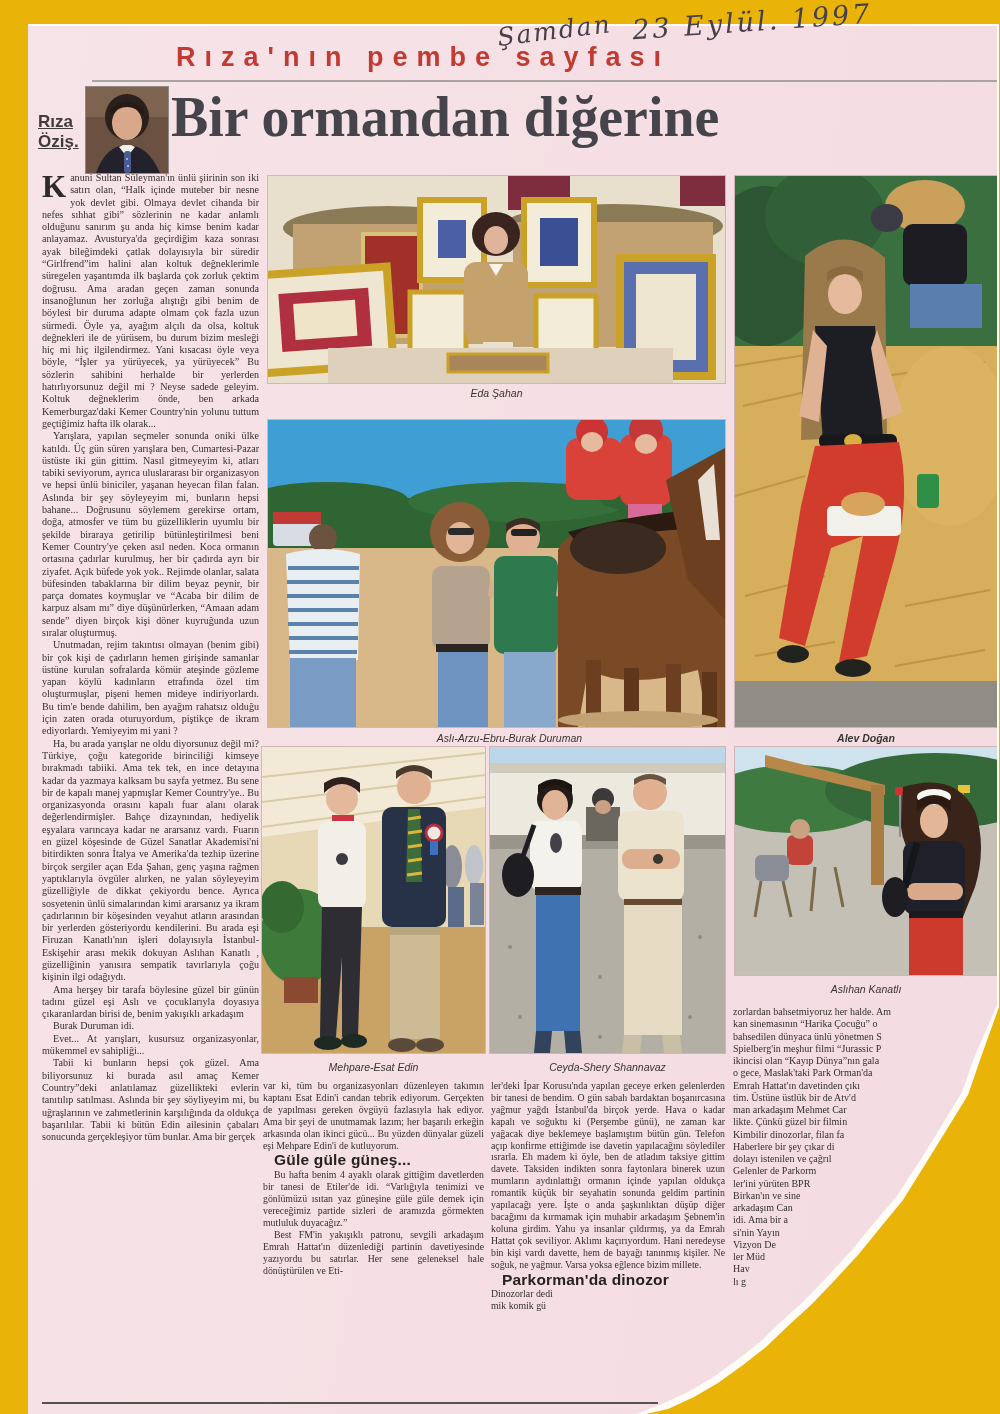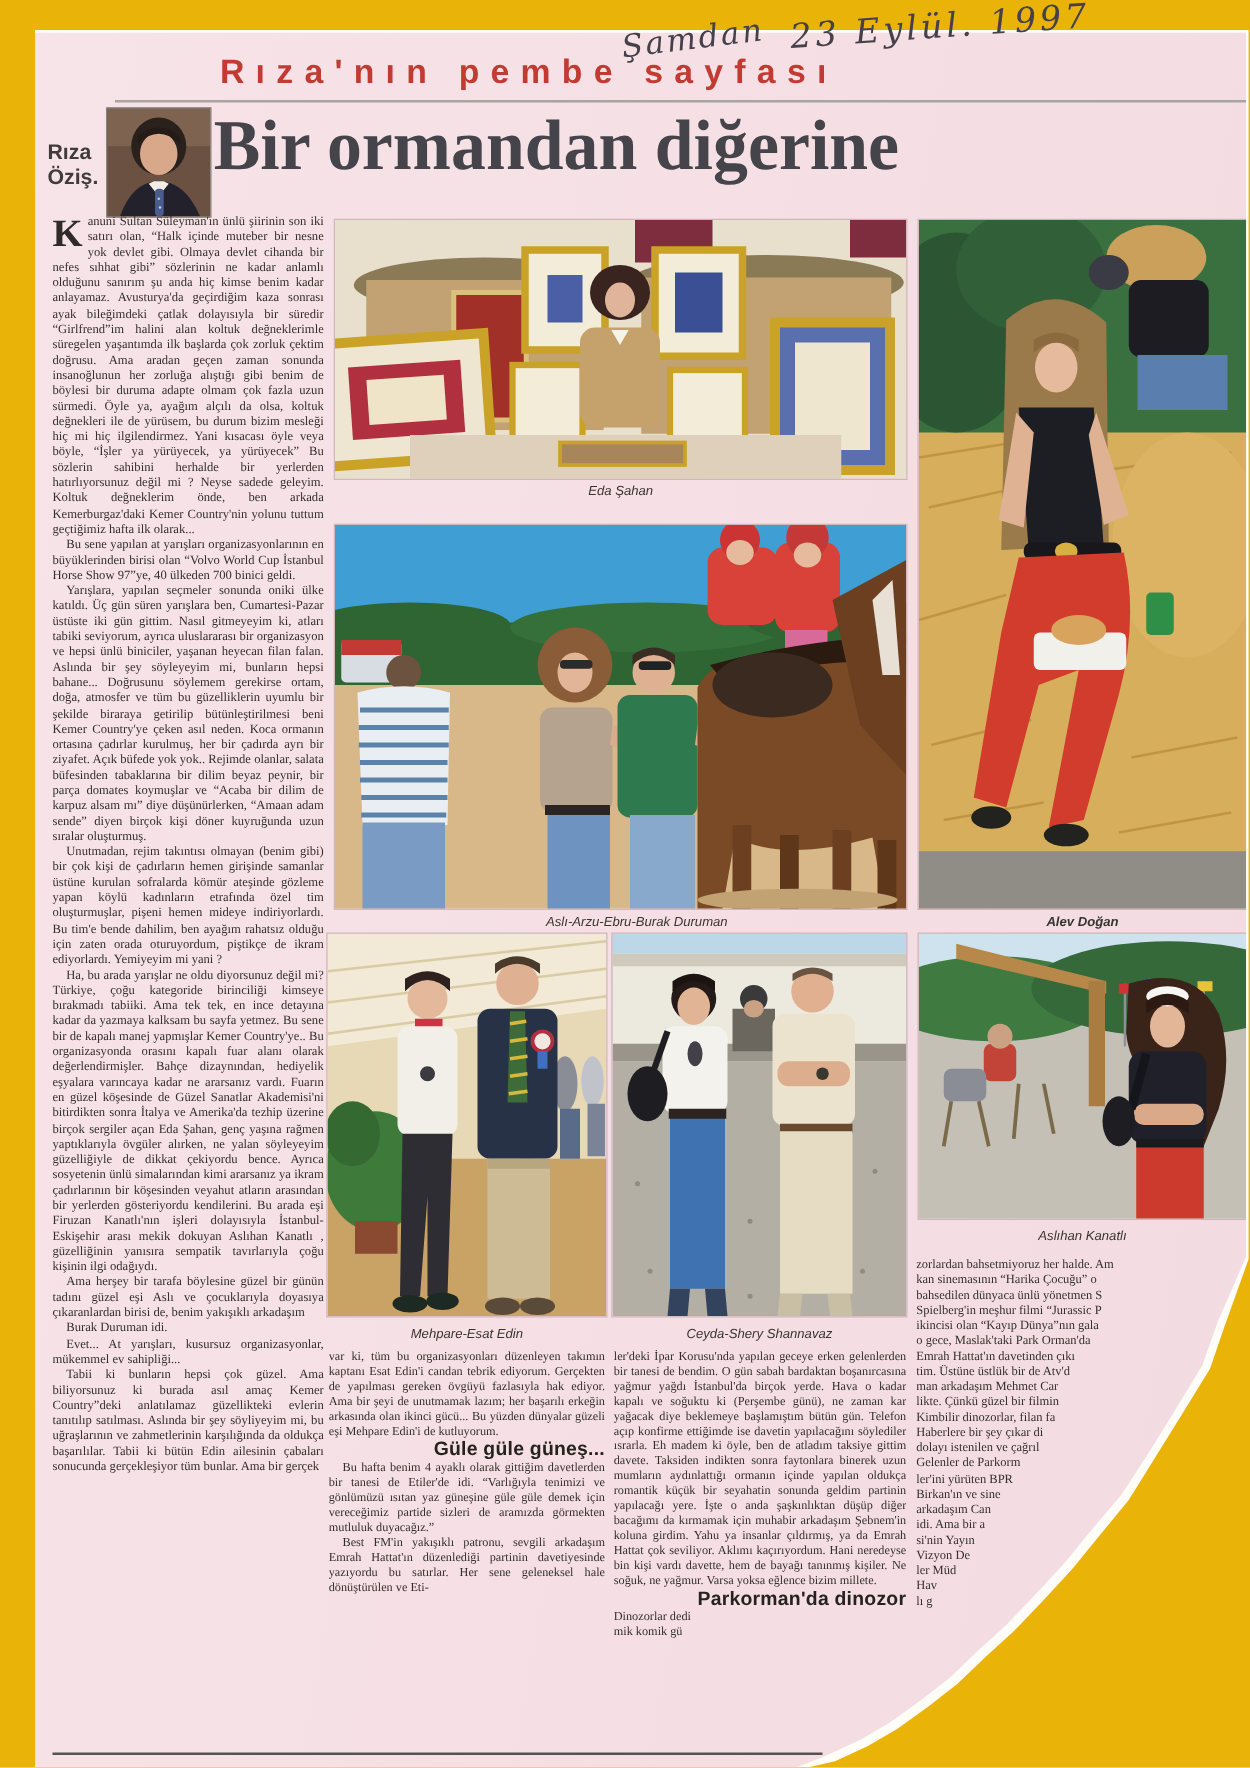--- a/index.html
+++ b/index.html
@@ -11,21 +11,21 @@
     filter:drop-shadow(1px 2px 3px rgba(90,60,60,.3));}
   
   #page{position:absolute;inset:0;background:linear-gradient(100deg,#f7e4e8 0%,#f5dfe4 55%,#f3dce1 100%);
     clip-path:polygon(28px 26px,997px 26px,997px 1005px,974px 1058px,962px 1092px,939px 1130px,921px 1159px,897px 1196px,874px 1223px,852px 1250px,828px 1276px,805px 1300px,783px 1320px,760px 1342px,737px 1360px,712px 1378px,688px 1392px,662px 1404px,637px 1414px,28px 1414px);}
 
   .abs{position:absolute;}
   #masthead{left:176px;top:44px;font:bold 27px/1 "Liberation Sans",sans-serif;letter-spacing:9px;color:#c13b32;white-space:nowrap;}
   #header-rule{left:92px;top:80px;width:905px;height:2px;background:#a8a49f;}
   #headline{left:171px;top:88px;font:bold 57px/1 "Liberation Serif",serif;color:#45444a;letter-spacing:0;white-space:nowrap;transform:scaleX(.98);transform-origin:left;}
   #author-photo{left:85px;top:86px;width:82px;height:86px;border:1px solid #8d8a85;background:#5a4638;}
-  #author-name{left:38px;top:112px;font:bold 17px/20px "Liberation Sans",sans-serif;color:#403c39;}
+  #author-name{left:38px;top:112px;font:bold 17px/20px "Liberation Sans",sans-serif;color:#403c39;text-decoration:underline;}
   #handwriting{left:497px;top:6px;color:#45404a;font-family:"DejaVu Serif",serif;font-style:italic;}
   #hw1{position:absolute;left:0;top:10px;font-size:25px;transform:rotate(-7deg);letter-spacing:2px;}
   #hw2{position:absolute;left:135px;top:0;font-size:27px;transform:rotate(-4deg);letter-spacing:3px;white-space:nowrap;}
   .edge-frag{font:bold 13px "Liberation Sans",sans-serif;color:#6e6a65;}
 
   .photo{overflow:hidden;outline:1px solid rgba(96,60,60,.25);}
   .photo svg{display:block;width:100%;height:100%;}
   #photo-eda{left:268px;top:176px;width:457px;height:207px;}
   #photo-horse{left:268px;top:420px;width:457px;height:307px;}
   #photo-alev{left:735px;top:176px;width:262px;height:551px;}
@@ -43,21 +43,21 @@
 
   .col{color:#33302c;text-align:justify;overflow:hidden;}
   .col p{margin:0;text-indent:11px;}
   .col p.cont{text-indent:0;}
   #col1{left:42px;top:172px;width:217px;height:1228px;font-size:10.1px;line-height:12.3px;}
   #col2{left:263px;top:1080px;width:221px;height:320px;font-size:9.8px;line-height:11.9px;}
   #col3{left:491px;top:1080px;width:234px;height:334px;font-size:9.8px;line-height:11.9px;}
   #col4{left:733px;top:1006px;width:262px;font-size:10px;line-height:12.25px;text-align:left;}
   #col4 div{white-space:nowrap;}
   .dropcap{float:left;font:bold 31px/25px "Liberation Serif",serif;padding:2px 4px 0 0;color:#2e2b28;}
-  .subhead{font:bold 15.5px/1.15 "Liberation Sans",sans-serif;color:#26231f;margin:8px 0 4px;text-indent:0;text-align:right;letter-spacing:.2px;}
+  .subhead{font:bold 15.5px/1.15 "Liberation Sans",sans-serif;color:#26231f;margin:8px 0 4px;text-indent:0;text-align:left;letter-spacing:.2px;}
   .tindent{text-indent:11px;}
   #bottom-rule{left:42px;top:1402px;width:616px;height:2px;background:#56524d;}
 </style>
 </head>
 <body>
 
 <div id="canvas">
   <div id="tear-backing"></div>
 
   <div id="page">
@@ -343,21 +343,20 @@
         <line x1="182" y1="96" x2="170" y2="140" stroke="#15151c" stroke-width="7"></line>
         <rect x="174" y="166" width="54" height="62" fill="#cc3a2e"></rect>
         <rect x="174" y="164" width="54" height="7" fill="#1a1a1f"></rect>
         <ellipse cx="160" cy="150" rx="13" ry="20" fill="#1d1d22"></ellipse>
       </svg>
     </div>
     <div id="cap-aslihan" class="abs caption">Aslıhan Kanatlı</div>
 
     <div id="col1" class="abs col">
       <p class="cont"><span class="dropcap">K</span><span>anuni Sultan Süleyman'ın ünlü şiirinin son iki satırı olan, “Halk içinde muteber bir nesne yok devlet gibi. Olmaya devlet cihanda bir nefes sıhhat gibi” sözlerinin ne kadar anlamlı olduğunu sanırım şu anda hiç kimse benim kadar anlayamaz. Avusturya'da geçirdiğim kaza sonrası ayak bileğimdeki çatlak dolayısıyla bir süredir “Girlfrend”im halini alan koltuk değneklerimle süregelen yaşantımda ilk başlarda çok zorluk çektim doğrusu. Ama aradan geçen zaman sonunda insanoğlunun her zorluğa alıştığı gibi benim de böylesi bir duruma adapte olmam çok fazla uzun sürmedi. Öyle ya, ayağım alçılı da olsa, koltuk değnekleri ile de yürüsem, bu durum bizim mesleği hiç mi hiç ilgilendirmez. Yani kısacası öyle veya böyle, “İşler ya yürüyecek, ya yürüyecek” Bu sözlerin sahibini herhalde bir yerlerden hatırlıyorsunuz değil mi ? Neyse sadede geleyim. Koltuk değneklerim önde, ben arkada Kemerburgaz'daki Kemer Country'nin yolunu tuttum geçtiğimiz hafta ilk olarak...</span></p>
-      <p>Bu sene yapılan at yarışları organizasyonlarının en büyüklerinden birisi olan “Volvo World Cup İstanbul Horse Show 97”ye, 40 ülkeden 700 binici geldi.</p>
       <p>Yarışlara, yapılan seçmeler sonunda oniki ülke katıldı. Üç gün süren yarışlara ben, Cumartesi-Pazar üstüste iki gün gittim. Nasıl gitmeyeyim ki, atları tabiki seviyorum, ayrıca uluslararası bir organizasyon ve hepsi ünlü biniciler, yaşanan heyecan filan falan. Aslında bir şey söyleyeyim mi, bunların hepsi bahane... Doğrusunu söylemem gerekirse ortam, doğa, atmosfer ve tüm bu güzelliklerin uyumlu bir şekilde biraraya getirilip bütünleştirilmesi beni Kemer Country'ye çeken asıl neden. Koca ormanın ortasına çadırlar kurulmuş, her bir çadırda ayrı bir ziyafet. Açık büfede yok yok.. Rejimde olanlar, salata büfesinden tabaklarına bir dilim beyaz peynir, bir parça domates koymuşlar ve “Acaba bir dilim de karpuz alsam mı” diye düşünürlerken, “Amaan adam sende” diyen birçok kişi döner kuyruğunda uzun sıralar oluşturmuş.</p>
       <p>Unutmadan, rejim takıntısı olmayan (benim gibi) bir çok kişi de çadırların hemen girişinde samanlar üstüne kurulan sofralarda kömür ateşinde gözleme yapan köylü kadınların etrafında özel tim oluşturmuşlar, pişeni hemen mideye indiriyorlardı. Bu tim'e bende dahilim, ben ayağım rahatsız olduğu için zaten orada oturuyordum, piştikçe de ikram ediyorlardı. Yemiyeyim mi yani ?</p>
       <p>Ha, bu arada yarışlar ne oldu diyorsunuz değil mi? Türkiye, çoğu kategoride birinciliği kimseye bırakmadı tabiiki. Ama tek tek, en ince detayına kadar da yazmaya kalksam bu sayfa yetmez. Bu sene bir de kapalı manej yapmışlar Kemer Country'ye.. Bu organizasyonda orasını kapalı fuar alanı olarak değerlendirmişler. Bahçe dizaynından, hediyelik eşyalara varıncaya kadar ne ararsanız vardı. Fuarın en güzel köşesinde de Güzel Sanatlar Akademisi'ni bitirdikten sonra İtalya ve Amerika'da tezhip üzerine birçok sergiler açan Eda Şahan, genç yaşına rağmen yaptıklarıyla övgüler alırken, ne yalan söyleyeyim güzelliğiyle de dikkat çekiyordu bence. Ayrıca sosyetenin ünlü simalarından kimi ararsanız ya ikram çadırlarının bir köşesinden veyahut atların arasından bir yerlerden gösteriyordu kendilerini. Bu arada eşi Firuzan Kanatlı'nın işleri dolayısıyla İstanbul-Eskişehir arası mekik dokuyan Aslıhan Kanatlı , güzelliğinin yanısıra sempatik tavırlarıyla çoğu kişinin ilgi odağıydı.</p>
       <p>Ama herşey bir tarafa böylesine güzel bir günün tadını güzel eşi Aslı ve çocuklarıyla doyasıya çıkaranlardan birisi de, benim yakışıklı arkadaşım</p>
       <p>Burak Duruman idi.</p>
       <p>Evet... At yarışları, kusursuz organizasyonlar, mükemmel ev sahipliği...</p>
       <p>Tabii ki bunların hepsi çok güzel. Ama biliyorsunuz ki burada asıl amaç Kemer Country”deki anlatılamaz güzellikteki evlerin tanıtılıp satılması. Aslında bir şey söyliyeyim mi, bu uğraşlarının ve zahmetlerinin karşılığında da oldukça başarılılar. Tabii ki bütün Edin ailesinin çabaları sonucunda gerçekleşiyor tüm bunlar. Ama bir gerçek</p>
     </div>
 
     <div id="col2" class="abs col">

